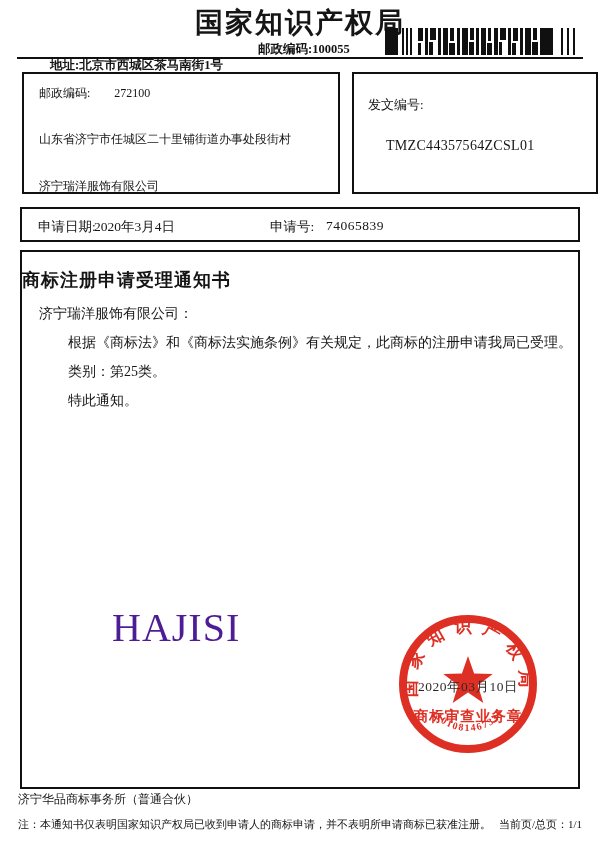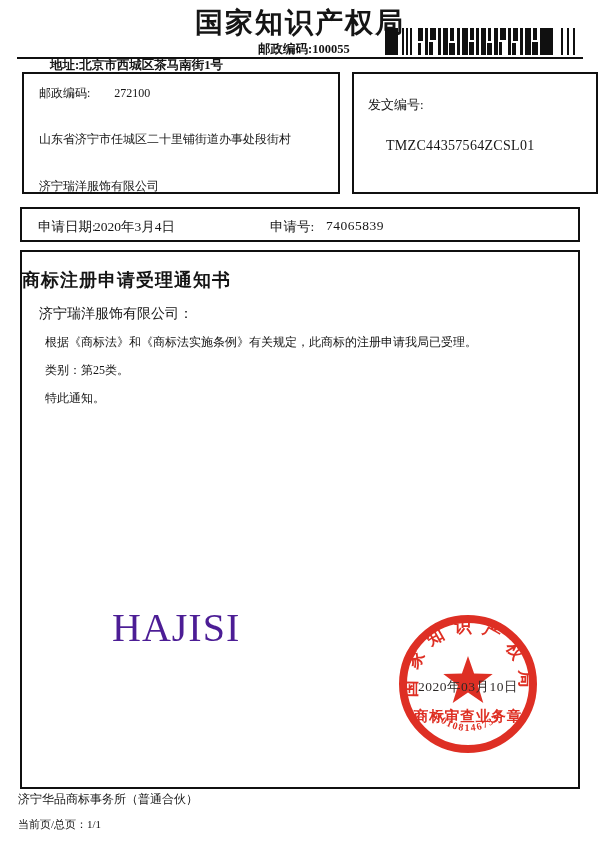--- a/index.html
+++ b/index.html
@@ -31,21 +31,21 @@
   .app-box{position:absolute;left:20px;top:207px;width:560px;height:35px;font-size:13.5px;}
   .app-box span{position:absolute;top:9px;white-space:nowrap;}
   .app-date-label{left:16px;}
   .app-date{left:72px;}
   .app-no-label{left:248px;}
   .app-no{left:304px;letter-spacing:0.5px;}
   
   .main-box{position:absolute;left:20px;top:250px;width:560px;height:539px;}
   .notice-title{margin:16px 0 0;text-align:left;font-size:18px;font-weight:bold;letter-spacing:1px;}
   .addressee{margin:13px 0 0;padding-left:17px;font-size:14px;white-space:nowrap;}
-  .body-line{margin:11px 0 0;padding-left:23px;font-size:12px;white-space:nowrap;}
+  .body-line{margin:11px 0 0;padding-left:46px;font-size:14px;white-space:nowrap;}
   .trademark{
     position:absolute;left:90px;top:352px;font-size:40px;letter-spacing:1px;
     font-family:"Liberation Serif","DejaVu Serif",serif;color:#4c1d95;
   }
   .seal{position:absolute;left:366px;top:352px;opacity:0.94;}
   
   .agency{position:absolute;left:18px;top:791px;font-size:12px;margin:0;}
   .note-row{position:absolute;left:18px;right:18px;top:817px;display:flex;justify-content:space-between;font-size:11px;}
   .note-row p{margin:0;white-space:nowrap;}
 </style>
@@ -142,16 +142,17 @@
       <text x="80" y="117" text-anchor="middle" font-size="14.5" font-weight="bold" fill="#dd2317" letter-spacing="1" font-family="&quot;Liberation Serif&quot;,serif">商标审查业务章</text>
       <text fill="#dd2317" font-size="10" font-weight="bold" letter-spacing="1.5" font-family="&quot;Liberation Serif&quot;,serif">
         <textPath href="#sealBottomArc" startOffset="50%" text-anchor="middle">1101081467331</textPath>
       </text>
     </svg>
   </div>
 
   <p class="agency">济宁华品商标事务所（普通合伙）</p>
 
   <div class="note-row">
+    <p>注：本通知书仅表明国家知识产权局已收到申请人的商标申请，并不表明所申请商标已获准注册。</p>
     <p>当前页/总页：1/1</p>
   </div>
 
 </div>
 
 </body></html>

